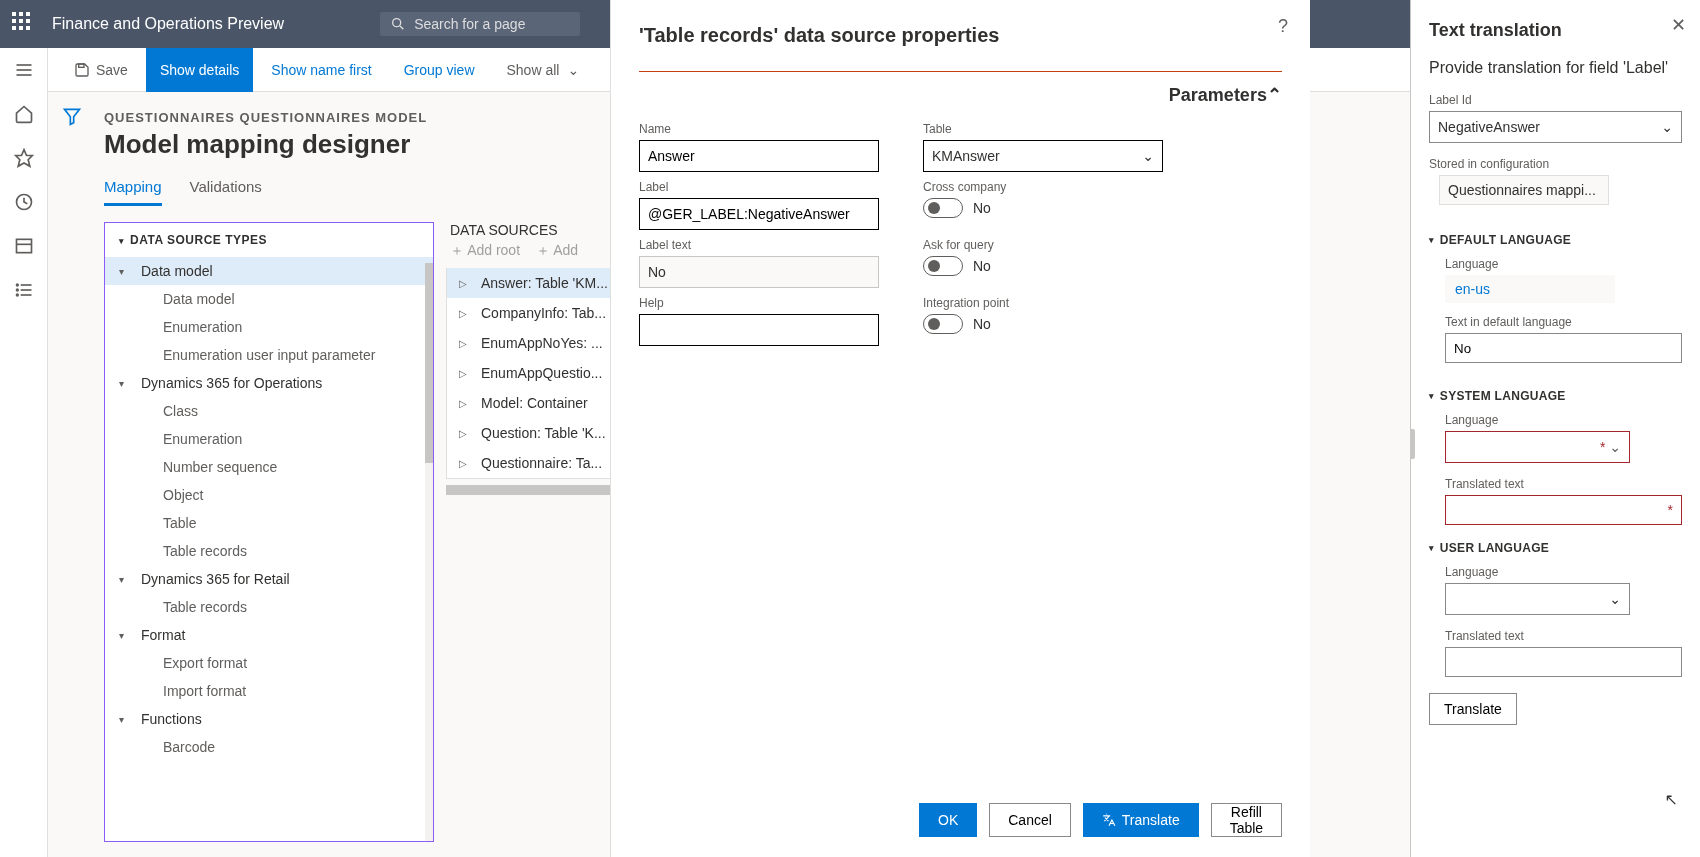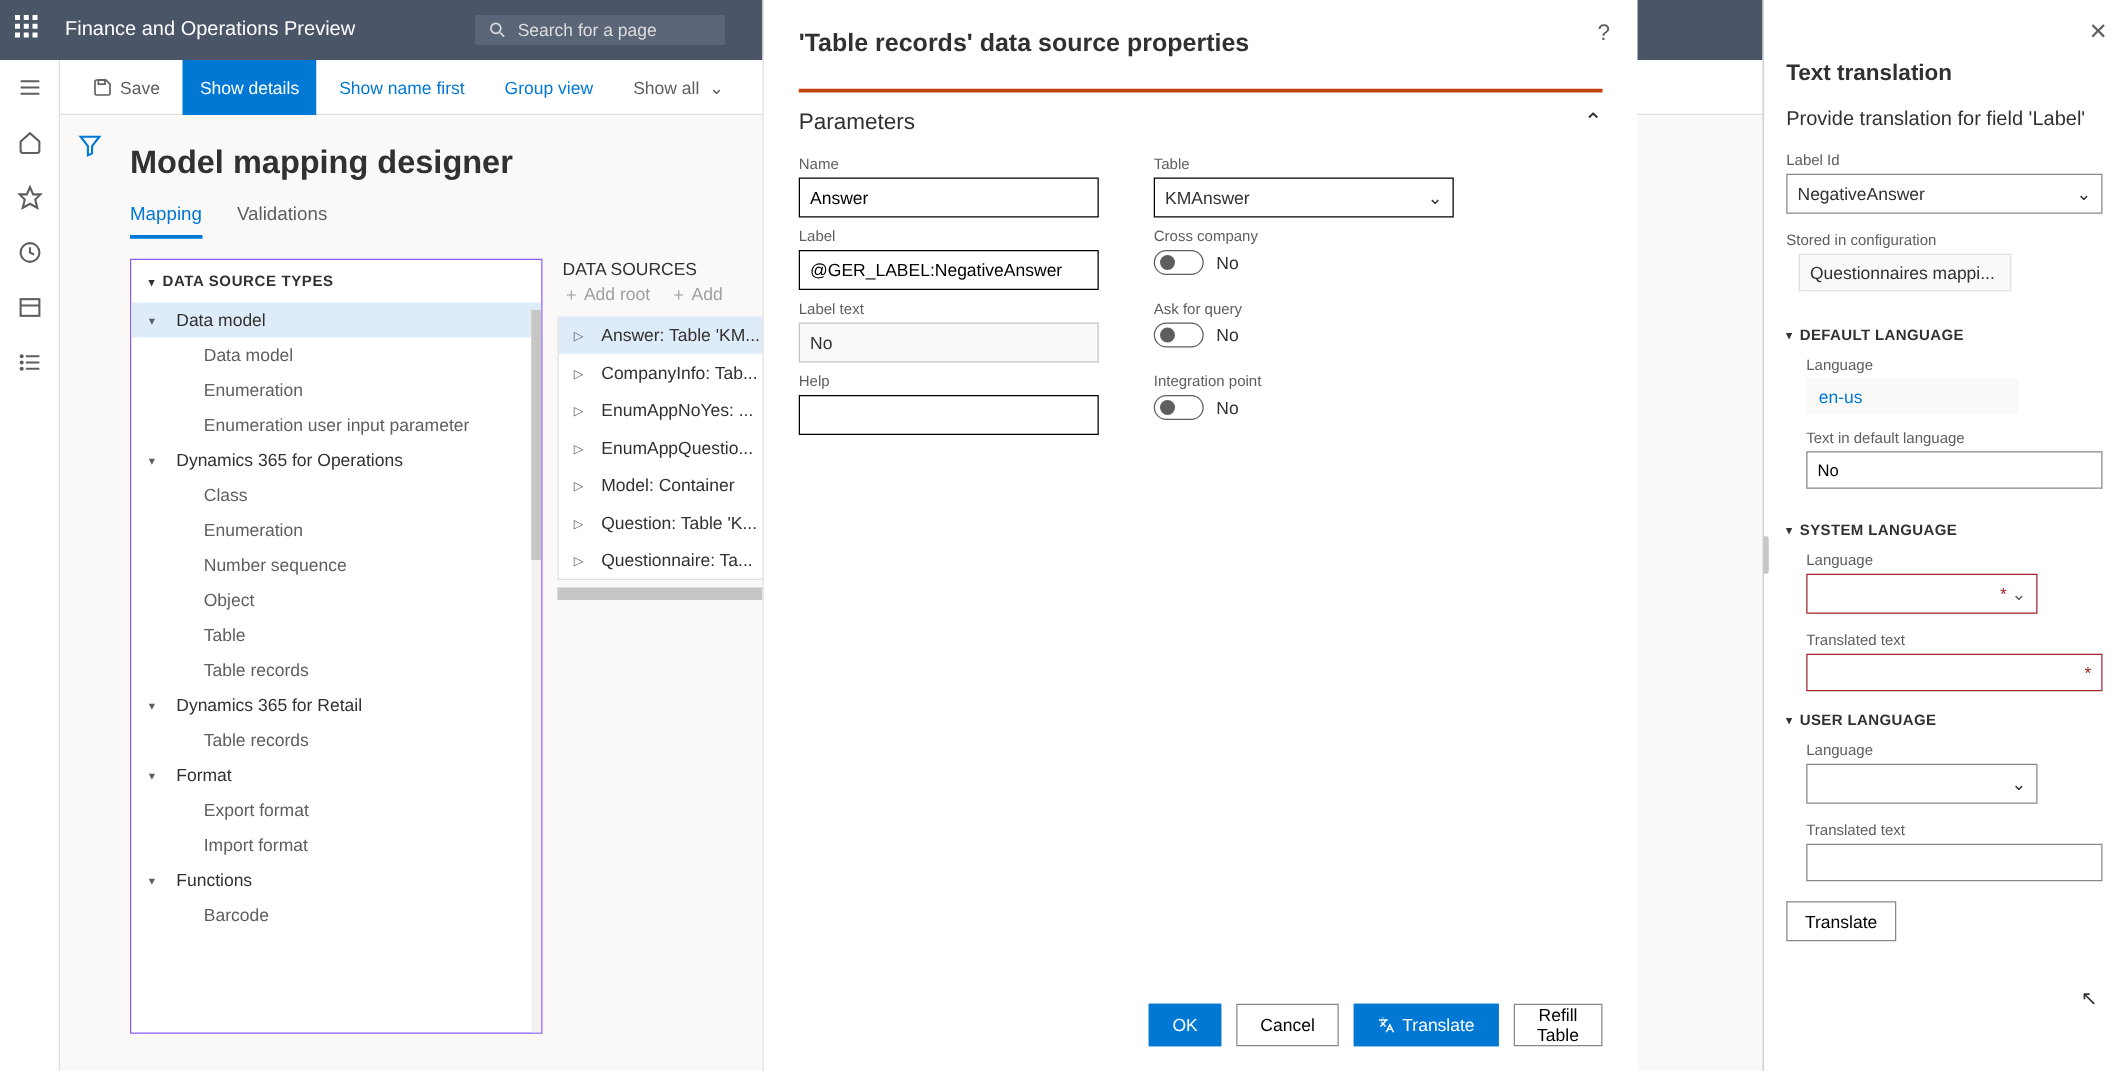--- a/index.html
+++ b/index.html
@@ -58,37 +58,37 @@
 .ds-item { padding: 7px 10px 7px 34px; position: relative; font-size: 14px; cursor: pointer; }
 .ds-item.selected { background: #deecf9; }
 .ds-item .tri { position: absolute; left: 12px; top: 10px; font-size: 10px; color: #605e5c; }
 .ds-hscroll { height: 10px; margin-top: 6px; background: #f3f2f1; position: relative; }
 .ds-hscroll .th { position: absolute; left: 0; width: 60%; height: 10px; background: #c8c6c4; }
 
 
 .dialog { position: absolute; top: 0; left: 610px; width: 700px; bottom: 0; background: #fff; border-left: 1px solid #e1dfdd; padding: 24px 28px 20px 28px; display: flex; flex-direction: column; }
 .dialog .hlp { position: absolute; right: 22px; top: 16px; font-size: 18px; color: #605e5c; cursor: pointer; }
 .dialog h2 { font-size: 20px; font-weight: 700; color: #323130; }
-.section-hdr { margin-top: 24px; padding: 12px 0; font-size: 18px; font-weight: 400; border-top: 3px solid #c2410c; display: flex; justify-content: space-between; align-items: center; cursor: pointer; }
+.section-hdr { margin-top: 24px; padding: 12px 0; font-size: 18px; font-weight: 700; border-top: 1px solid #c2410c; display: flex; justify-content: flex-end; align-items: center; cursor: pointer; }
 .form-grid { display: grid; grid-template-columns: 240px 240px; gap: 8px 44px; margin-top: 4px; }
 .fld label { font-size: 12px; color: #605e5c; display: block; margin-bottom: 4px; }
 .fld input, .fld .selectbox, .fld .ro { width: 100%; height: 32px; border: 1px solid #000000; padding: 0 8px; font-size: 14px; background: #fff; }
 .fld .ro { background: #faf9f8; border-color: #c8c6c4; display: flex; align-items: center; }
 .fld .selectbox { display: flex; align-items: center; justify-content: space-between; cursor: pointer; }
 .toggle-row { display: flex; align-items: center; gap: 10px; margin-top: 2px; }
 .toggle { width: 40px; height: 20px; border: 1px solid #605e5c; border-radius: 10px; position: relative; cursor: pointer; }
 .toggle .knob { width: 12px; height: 12px; background: #605e5c; border-radius: 50%; position: absolute; top: 3px; left: 4px; }
 .dialog-buttons { margin-top: auto; display: flex; gap: 12px; justify-content: flex-start; padding-left: 280px; }
 .dlg-btn { height: 34px; padding: 0 18px; border: 1px solid #8a8886; background: #fff; font-size: 14px; cursor: pointer; display: flex; align-items: center; gap: 6px; }
 .dlg-btn.primary { background: #0078d4; border-color: #0078d4; color: #fff; }
 
 
 .trans-pane { position: absolute; top: 0; right: 0; width: 290px; bottom: 0; background: #fff; border-left: 1px solid #c8c6c4; padding: 20px 18px; overflow-y: auto; }
 .trans-pane .close { position: absolute; right: 14px; top: 14px; font-size: 18px; cursor: pointer; color: #605e5c; }
-.trans-pane h3 { font-size: 18px; font-weight: 600; margin-bottom: 18px; margin-top: 28px; }
+.trans-pane h3 { font-size: 18px; font-weight: 600; margin-bottom: 18px; }
 .trans-pane .sub { font-size: 16px; color: #323130; margin-bottom: 16px; }
 .tp-label { font-size: 12px; color: #605e5c; margin-bottom: 4px; }
 .tp-select { width: 100%; height: 32px; border: 1px solid #8a8886; padding: 0 8px; display: flex; align-items: center; justify-content: space-between; cursor: pointer; margin-bottom: 14px; }
 .tp-ro { background: #faf9f8; border: 1px solid #e1dfdd; padding: 6px 8px; font-size: 14px; margin-bottom: 18px; display: inline-block; min-width: 170px; margin-left: 10px; }
 .tp-section { font-size: 12px; font-weight: 700; letter-spacing: 0.3px; margin: 10px 0 10px 0; display: flex; align-items: center; gap: 6px; }
 .tp-section .car { font-size: 9px; }
 .tp-lang { background: #faf9f8; padding: 6px 10px; color: #0078d4; font-size: 14px; display: inline-block; min-width: 170px; margin-bottom: 12px; }
 .tp-input { width: 100%; height: 30px; border: 1px solid #8a8886; padding: 0 8px; margin-bottom: 16px; }
 .tp-input.req { border-color: #a4262c; position: relative; }
 .tp-input.req::after { content: "*"; color: #a4262c; position: absolute; right: 8px; top: 6px; }
@@ -177,20 +177,21 @@
   </div>
 </div>
 
 <div class="main">
   <div class="filter-col">
     <svg width="20" height="20" viewBox="0 0 24 24" fill="none" stroke="#0078d4" stroke-width="2">
         <polygon points="3 4 21 4 14 13 14 20 10 22 10 13"></polygon>
       </svg>
   </div>
   <div class="design-area">
+    <div class="breadcrumb">QUESTIONNAIRES QUESTIONNAIRES MODEL</div>
     <div class="page-title">Model mapping designer</div>
     <div class="tabs">
       <div class="tab active">Mapping</div>
       <div class="tab">Validations</div>
     </div>
     <div class="panels">
       <div class="panel panel1">
         <div class="hdr"><span style="font-size:9px;margin-right:6px;">▾</span><span>DATA SOURCE TYPES</span></div>
         <div class="tree" id="tree1">
             <div class="tree-item group selected"><span class="caret">▾</span><span>Data model</span></div>

